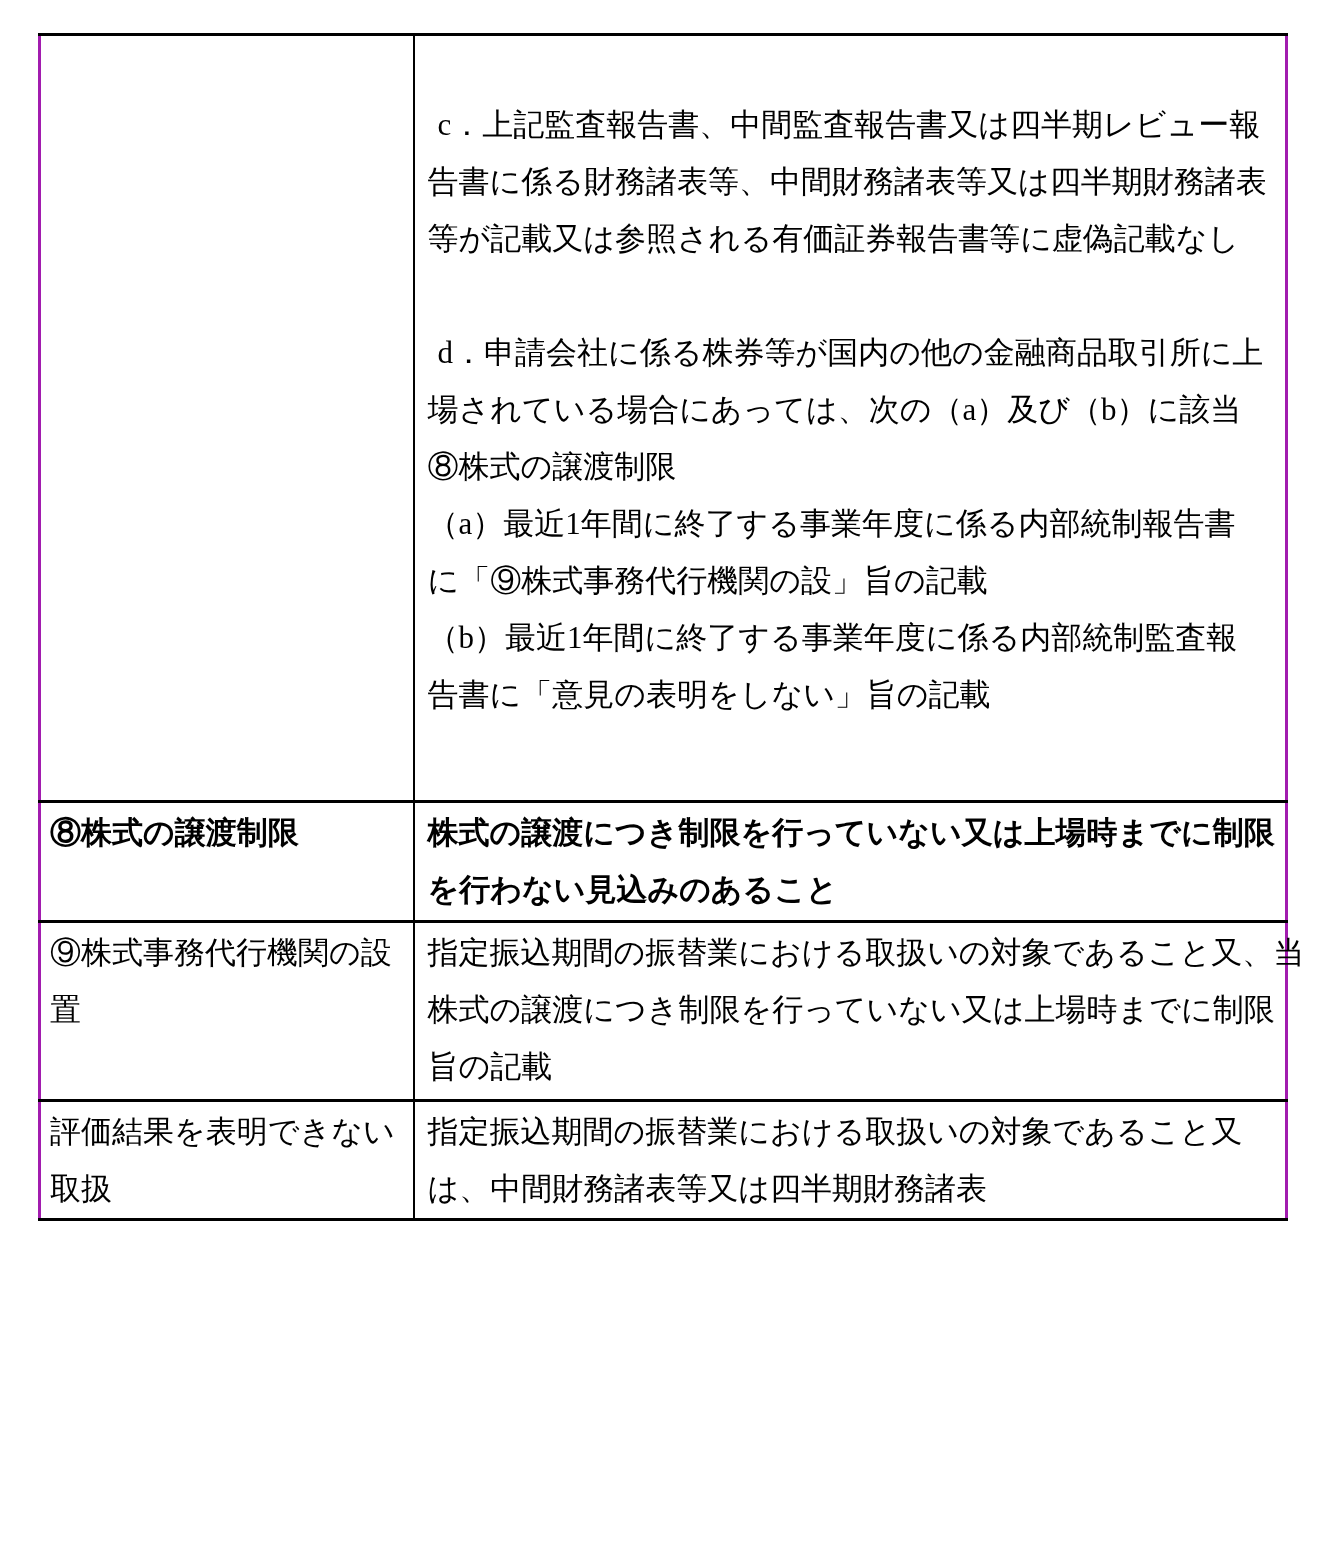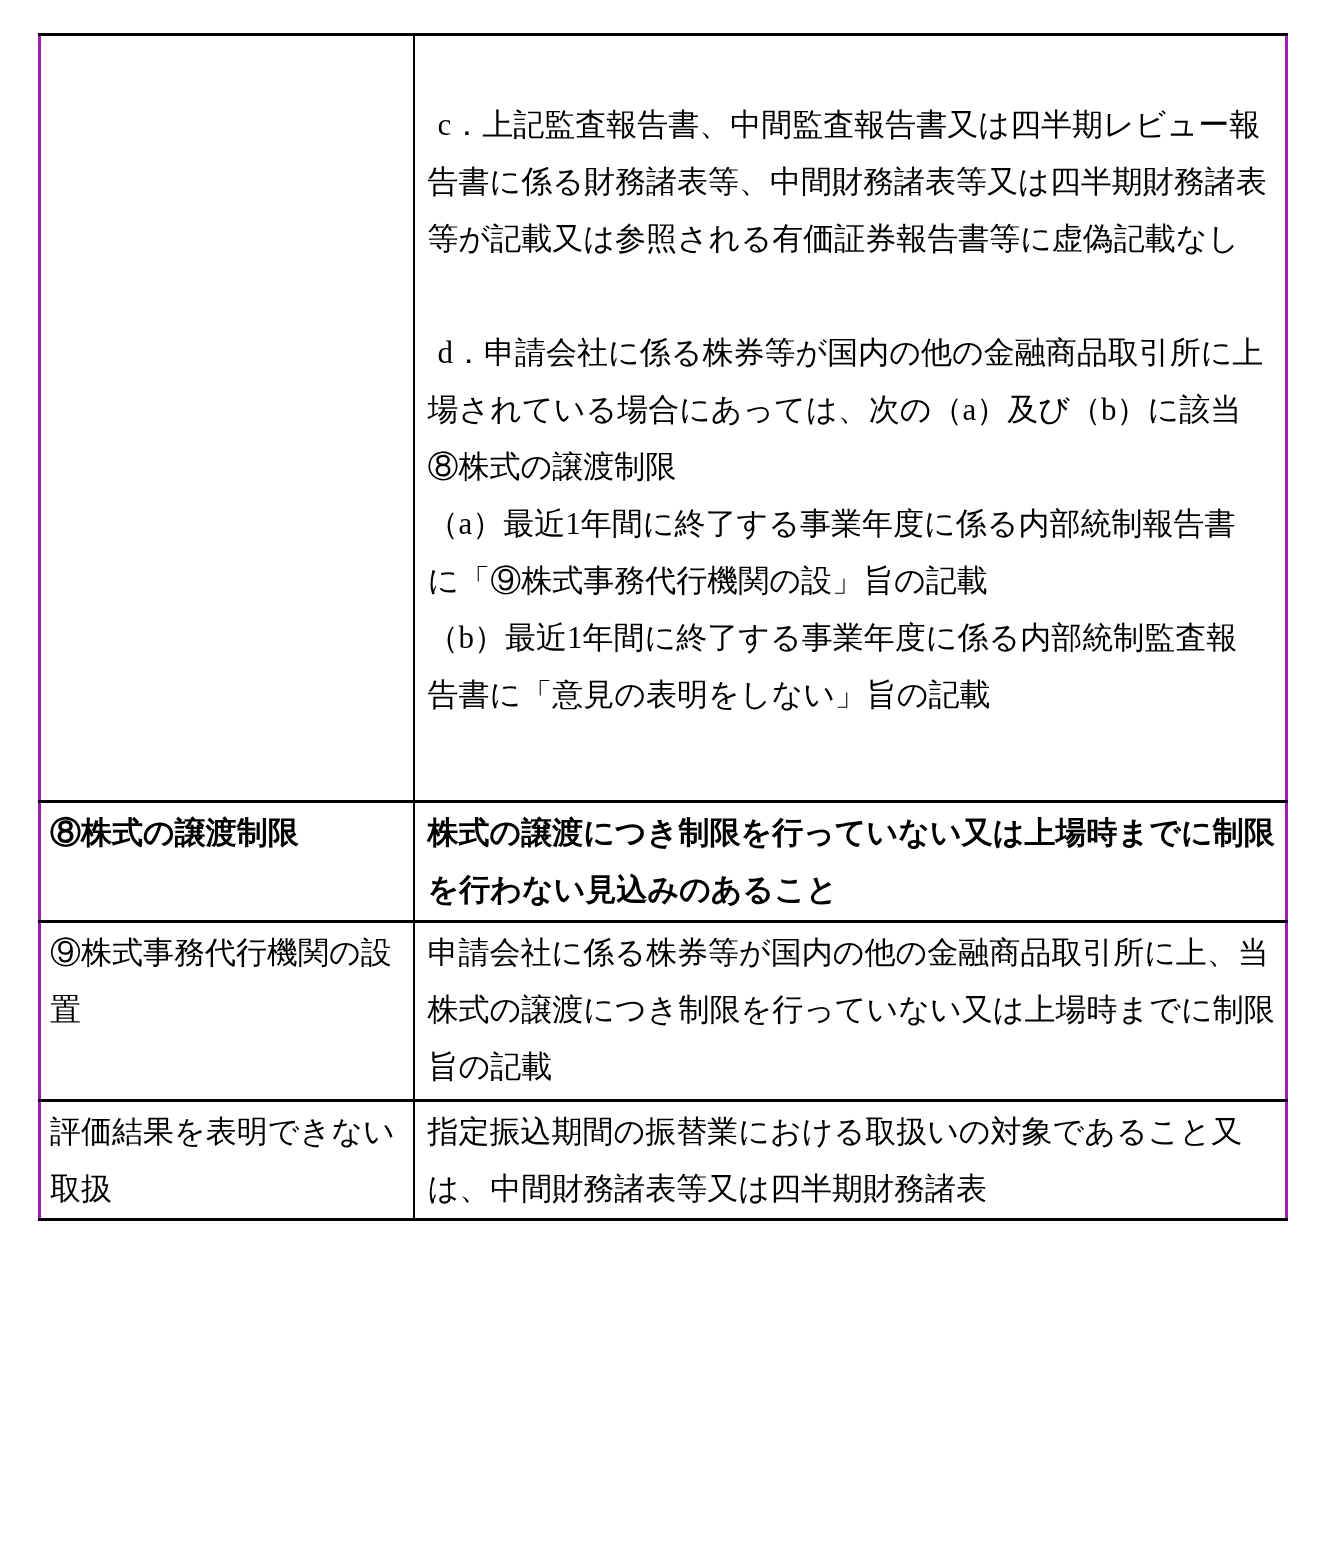--- a/index.html
+++ b/index.html
@@ -100,21 +100,21 @@
           <div class="line">を行わない見込みのあること</div>
         </td>
       </tr>
 
       <tr class="row-i9">
         <td class="left-cell">
           <div class="line">⑨株式事務代行機関の設</div>
           <div class="line">置</div>
         </td>
         <td class="right-cell">
-          <div class="line">申請会社に係る株券等が国内の他の金融商品取引所に上、当</div>
+          <div class="line">指定振込期間の振替業における取扱いの対象であること又、当</div>
           <div class="line">株式の譲渡につき制限を行っていない又は上場時までに制限</div>
           <div class="line">旨の記載</div>
         </td>
       </tr>
 
       <tr class="row-i10">
         <td class="left-cell">
           <div class="line">評価結果を表明できない</div>
           <div class="line">取扱</div>
         </td>

